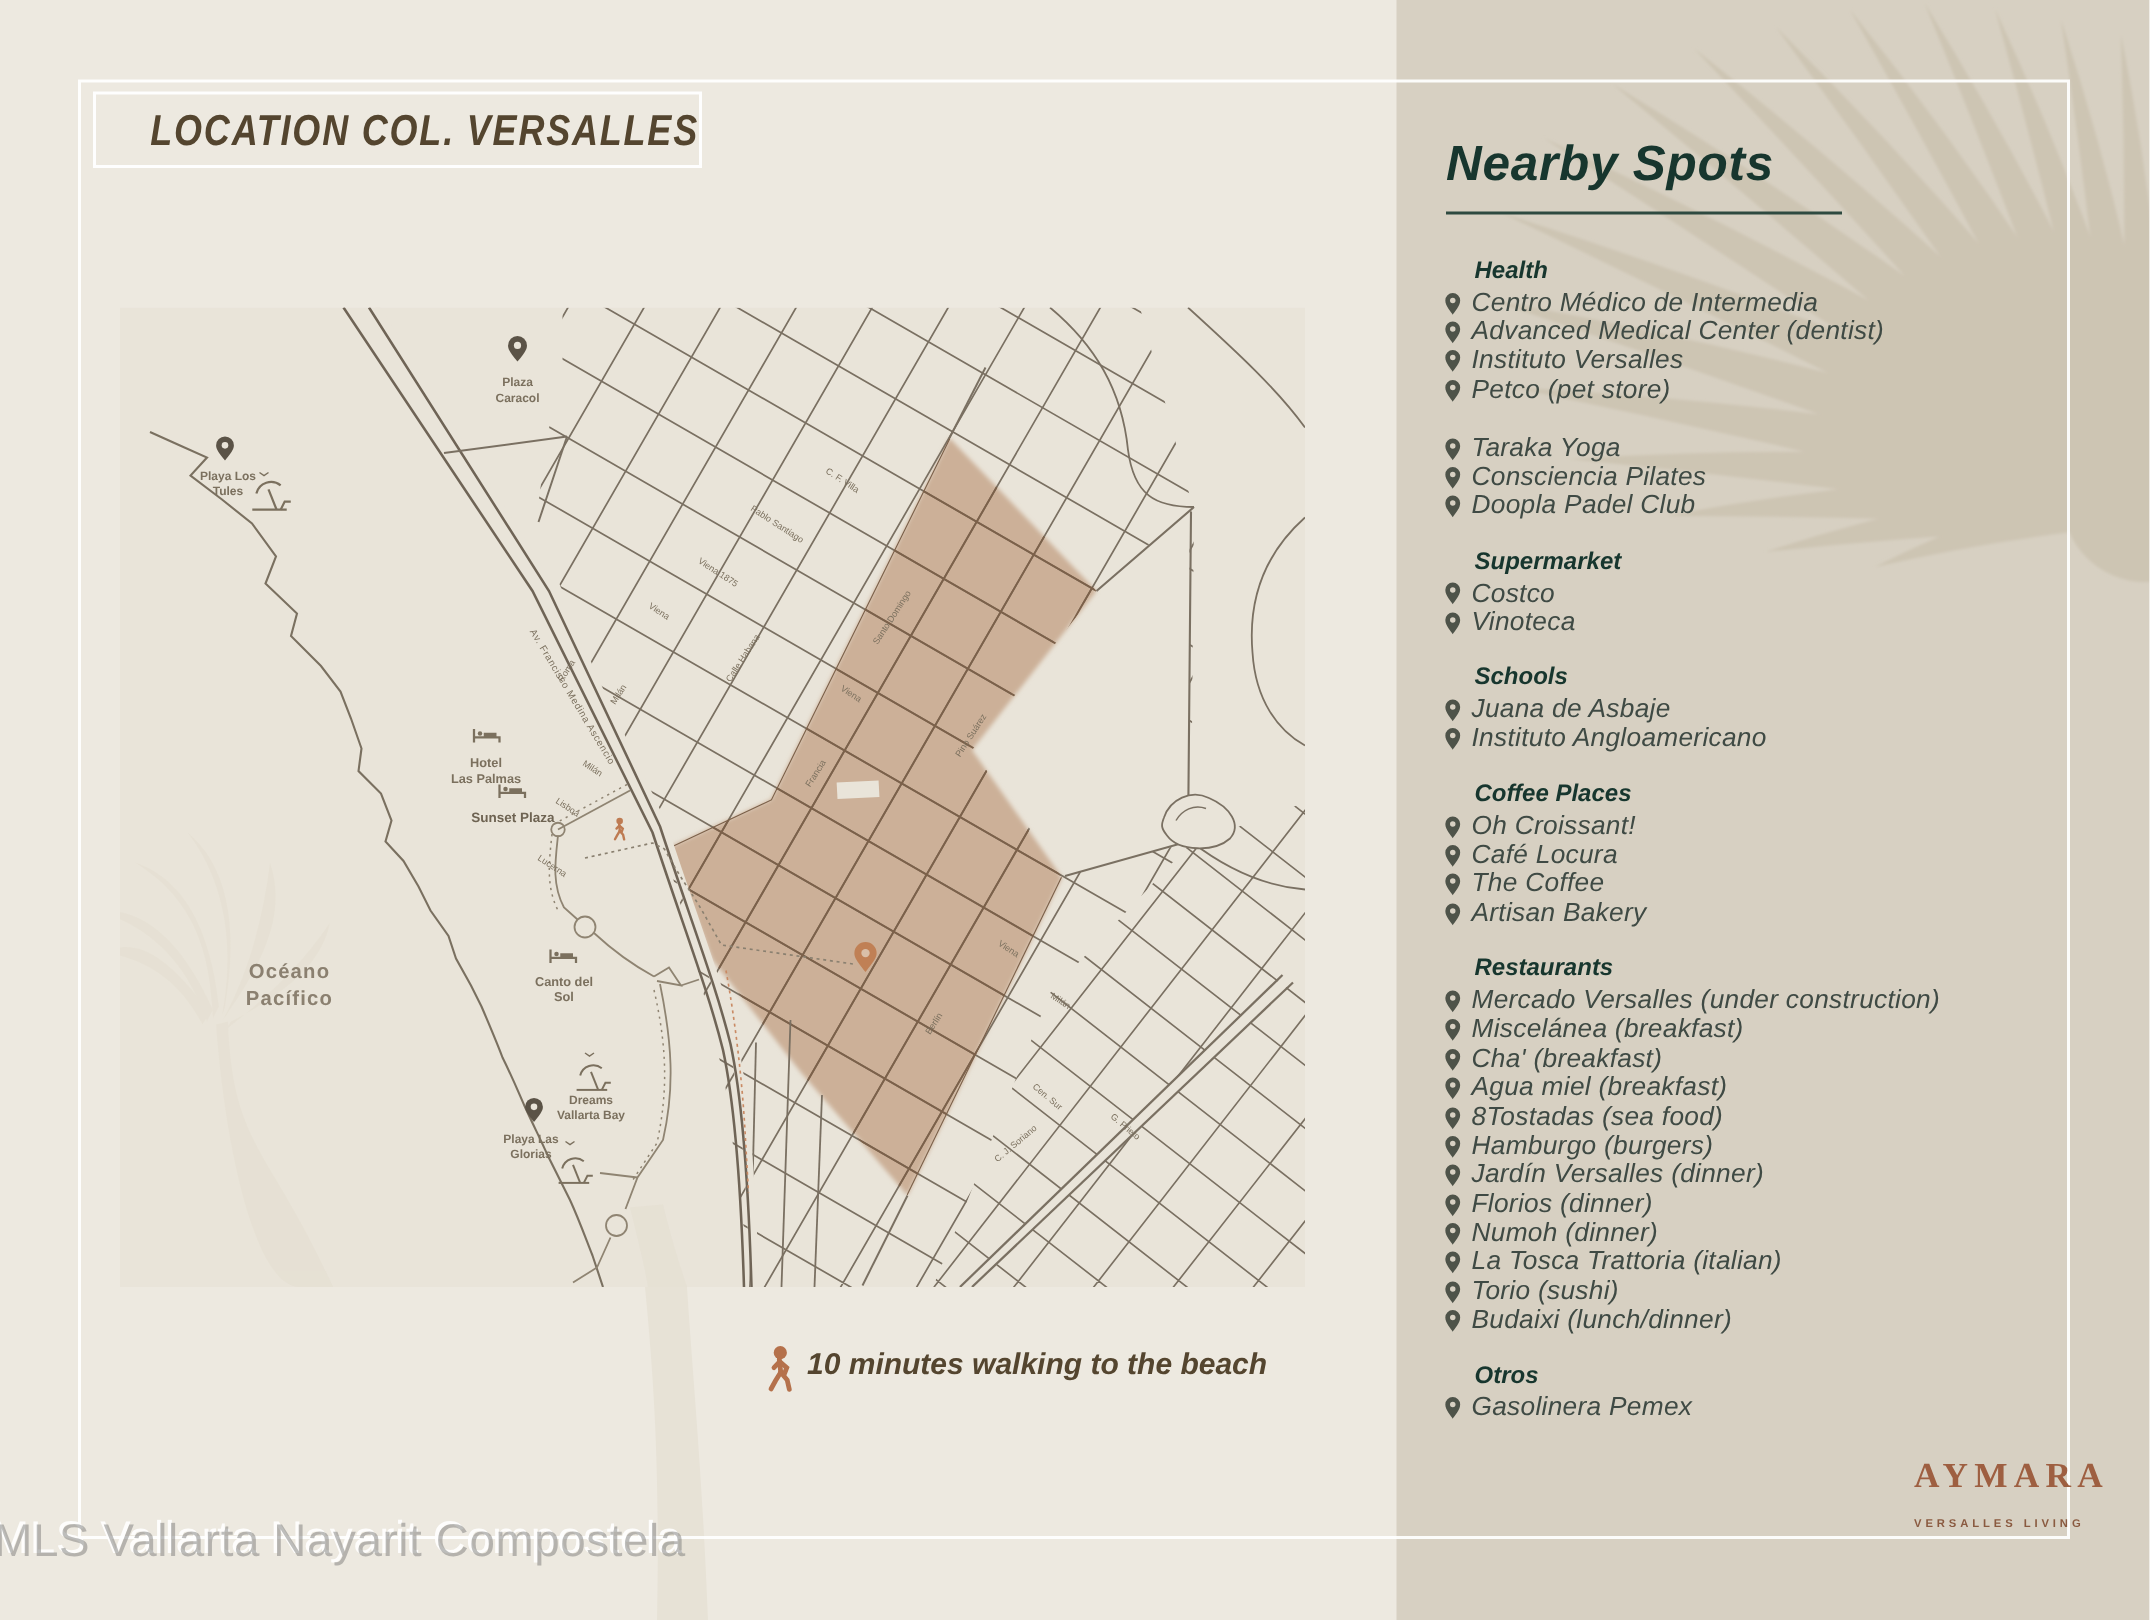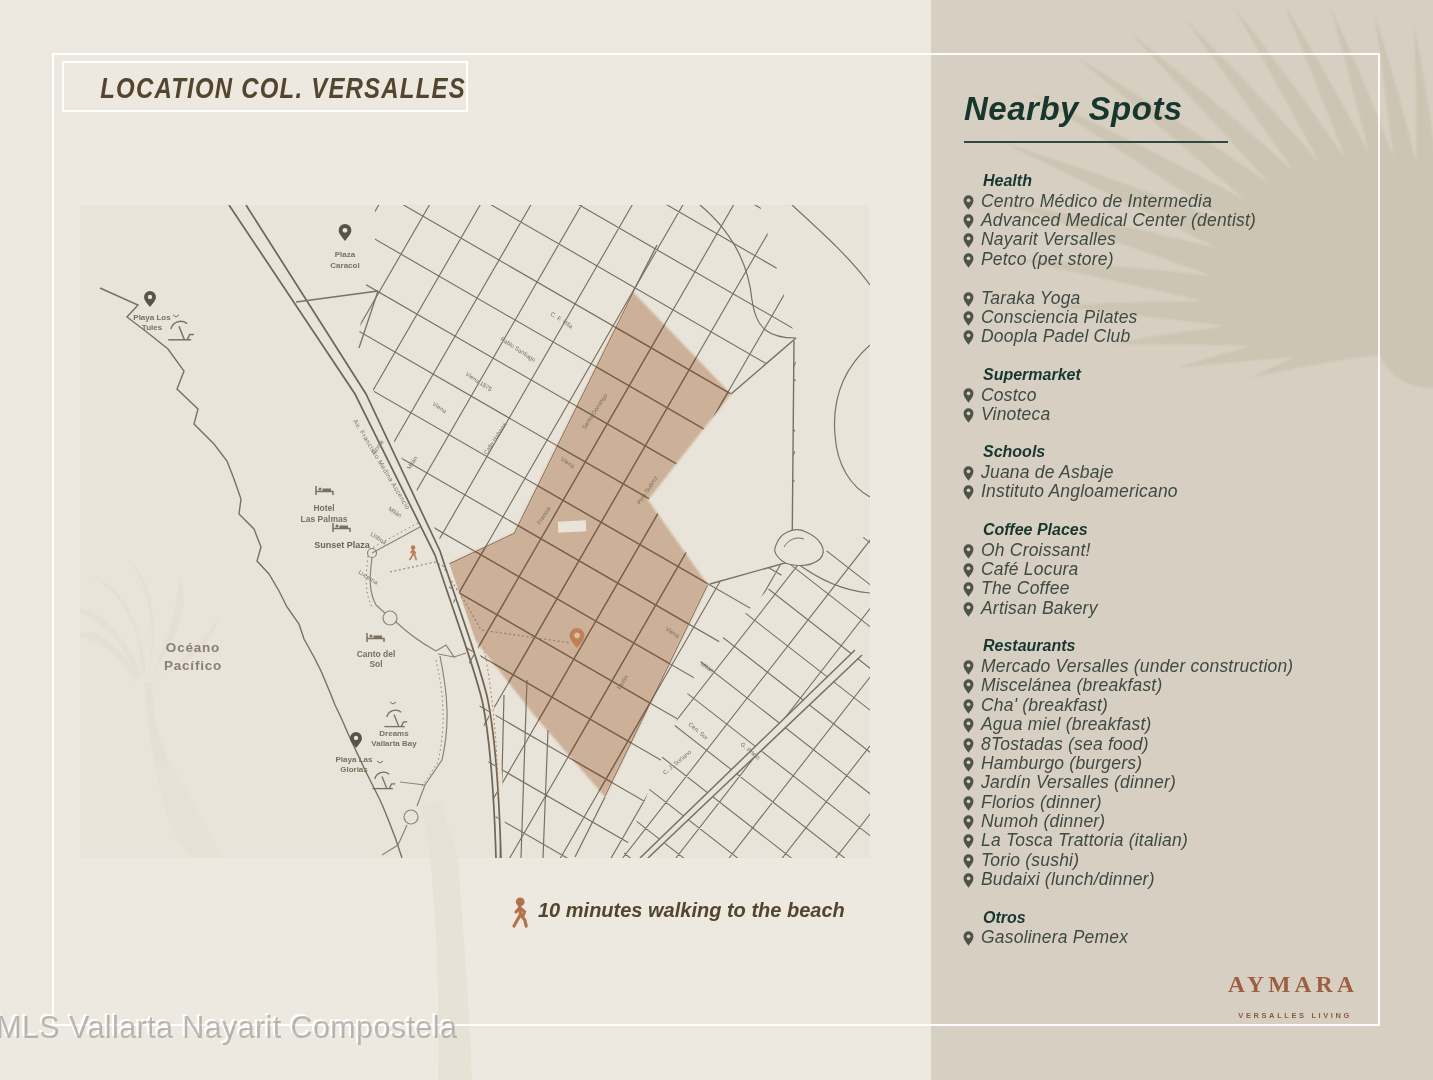--- a/index.html
+++ b/index.html
@@ -14,21 +14,21 @@
   font-style:italic;letter-spacing:0px}
 .nearby{position:absolute;left:963px;top:172px;width:440px}
 .sec{margin-bottom:19.4px}
 .shead{font-weight:bold;font-style:italic;color:#17362E;font-size:16px;height:19.4px;margin-left:20px}
 .row{display:flex;align-items:center;font-style:italic;color:#3F4A44;font-size:17.5px;height:19.4px;
   letter-spacing:0.2px}
 .row span{white-space:nowrap}
 .nhead{position:absolute;left:964px;top:90px;color:#17362E;font-size:33px;font-weight:bold;font-style:italic;
   letter-spacing:0.5px}
 .nrule{position:absolute;left:964px;top:141px;width:264px;height:2px;background:#2E4A40}
-.logo{position:absolute;left:1228px;top:971px;width:124px;text-align:right;color:#9E5F41;
+.logo{position:absolute;left:1276px;top:971px;width:124px;text-align:left;color:#9E5F41;
   font-family:"Liberation Serif",serif;font-size:23.5px;letter-spacing:4.2px;font-weight:bold}
 .logosub{font-family:"Liberation Sans",sans-serif;font-size:7.5px;letter-spacing:2.6px;font-weight:bold;
   color:#8A5A40;margin-top:13px}
 .mls{position:absolute;left:-5px;top:1009px;font-size:30.5px;color:transparent;letter-spacing:0.4px;
   text-shadow:1.2px 1.2px 0 rgba(120,120,118,.48), -1px -1px 0 rgba(255,255,255,.9);white-space:nowrap}
 </style></head>
 <body>
 <div class="page">
 
 <div class="panel">
@@ -319,21 +319,21 @@
             <path d="M6 16 C4.9 13.9 0.6 9.9 0.6 5.6 A5.4 5.4 0 1 1 11.4 5.6 C11.4 9.9 7.1 13.9 6 16 Z" fill="#4E5349"></path>
             <circle cx="6" cy="5.6" r="2" fill="#D7D0C2"></circle>
           </svg>
           <span>Advanced Medical Center (dentist)</span>
         </div>
 <div class="row">
           <svg width="11" height="15" viewBox="0 0 12 16" style="flex:0 0 11px;margin:2px 7px 0 0">
             <path d="M6 16 C4.9 13.9 0.6 9.9 0.6 5.6 A5.4 5.4 0 1 1 11.4 5.6 C11.4 9.9 7.1 13.9 6 16 Z" fill="#4E5349"></path>
             <circle cx="6" cy="5.6" r="2" fill="#D7D0C2"></circle>
           </svg>
-          <span>Nayarit Versalles</span>
+          <span>Instituto Versalles</span>
         </div>
 <div class="row">
           <svg width="11" height="15" viewBox="0 0 12 16" style="flex:0 0 11px;margin:2px 7px 0 0">
             <path d="M6 16 C4.9 13.9 0.6 9.9 0.6 5.6 A5.4 5.4 0 1 1 11.4 5.6 C11.4 9.9 7.1 13.9 6 16 Z" fill="#4E5349"></path>
             <circle cx="6" cy="5.6" r="2" fill="#D7D0C2"></circle>
           </svg>
           <span>Petco (pet store)</span>
         </div>
 </div>
 

